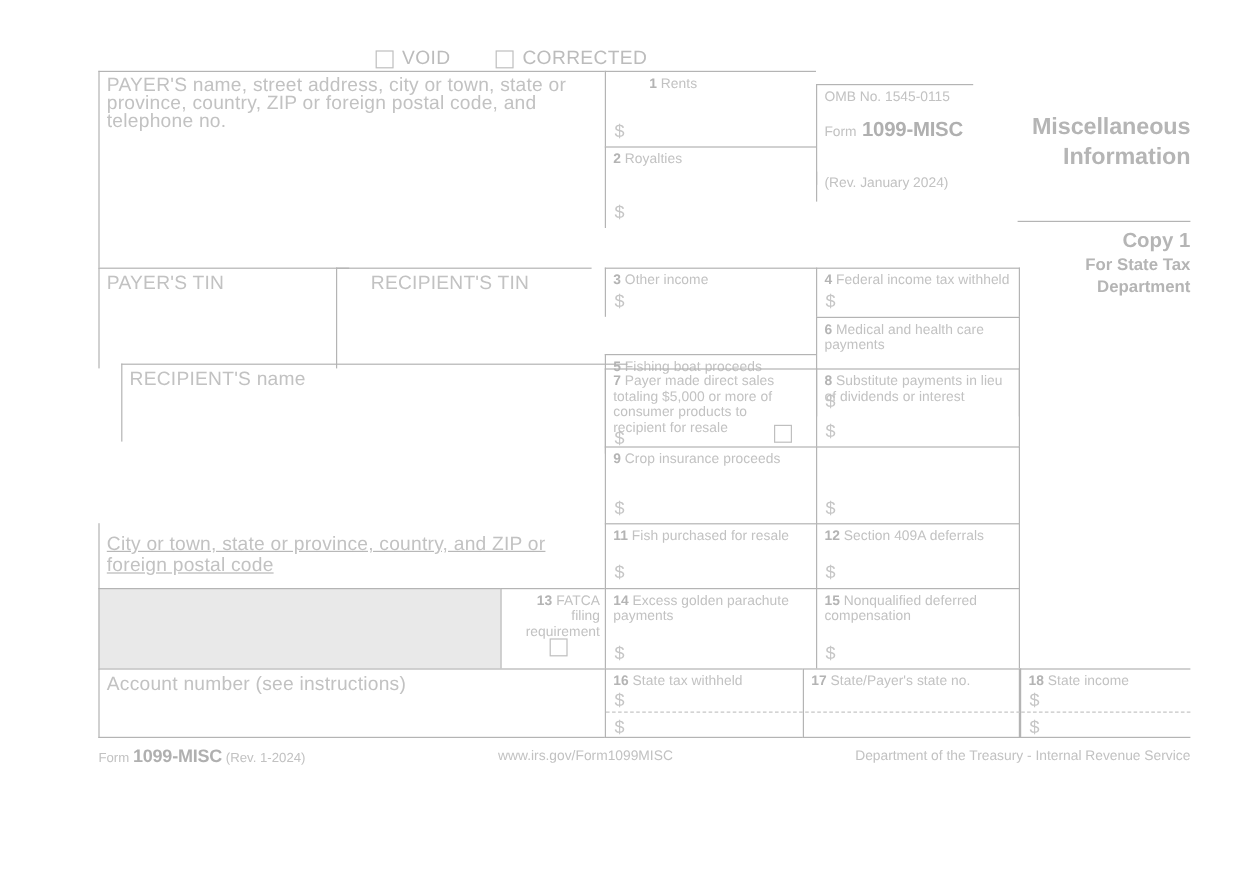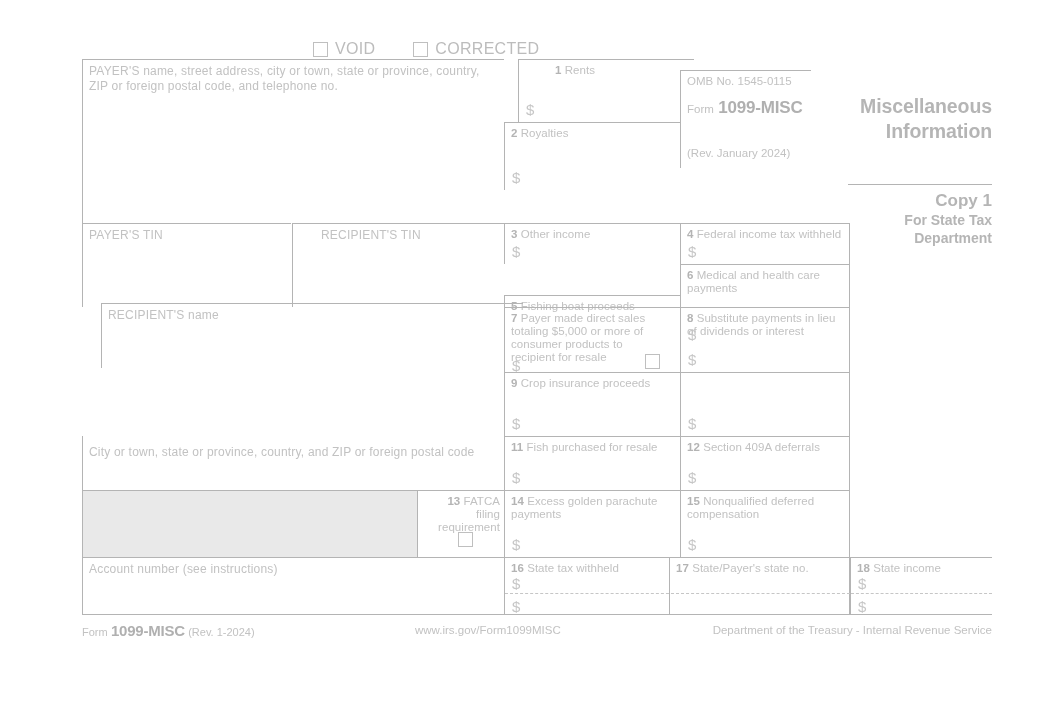--- a/index.html
+++ b/index.html
@@ -79,21 +79,21 @@
     font-size: 11.5px;
     line-height: 13px;
     color: #c2c2c2;
     letter-spacing: 0.05px;
   }
   .lbl .num {
     font-weight: bold;
     color: #b4b4b4;
   }
   .caps {
-    font-size: 12px;
+    font-size: 16px;
     color: #c2c2c2;
     letter-spacing: 0.2px;
   }
   .dollar {
     position: absolute;
     left: 7px;
     font-size: 15px;
     color: #c6c6c6;
     line-height: 1;
   }
@@ -240,21 +240,21 @@
     <div class="copy-sub">For State Tax</div>
     <div class="copy-sub">Department</div>
   </div>
 
   <div class="grid">
 
     <div class="cell" style="left:0; top:0; width:422px; height:164px;">
       <div class="caps" style="line-height:15px;">PAYER'S name, street address, city or town, state or province, country, ZIP or foreign postal code, and telephone no.</div>
     </div>
 
-    <div class="cell" style="left:436px; top:0; width:176px; height:63px;padding-left:36px;">
+    <div class="cell" style="left:422px; top:0; width:176px; height:63px;padding-left:36px;">
       <div class="lbl"><span class="num">1</span> <span>Rents</span></div>
       <span class="dollar" style="top:42px;">$</span>
     </div>
 
     <div class="cell" style="left:598px; top:0; width:131px; height:84px;margin-top:11px;">
       <div class="omb-line">OMB No. 1545-0115</div>
       <div class="form-title-line">
         <span class="form-word">Form</span>
         <span class="form-big">1099-MISC</span>
       </div>
@@ -277,21 +277,21 @@
 
     <div class="cell r-edge" style="left:598px; top:164px; width:170px; height:41px;">
       <div class="lbl"><span class="num">4</span> <span>Federal income tax withheld</span></div>
       <span class="dollar" style="top:20px;">$</span>
     </div>
 
     <div class="cell" style="left:0; top:164px; width:209px; height:84px;">
       <div class="caps">PAYER'S TIN</div>
     </div>
 
-    <div class="cell" style="left:210px; top:164px; width:213px; height:84px;padding-left:28px;">
+    <div class="cell" style="left:198px; top:164px; width:213px; height:84px;padding-left:28px;">
       <div class="caps">RECIPIENT'S TIN</div>
     </div>
 
     <div class="cell" style="left:422px; top:205px; width:176px; height:83px;margin-top:31px;">
       <div class="lbl"><span class="num">5</span> <span>Fishing boat proceeds</span></div>
       <span class="dollar" style="top:62px;">$</span>
     </div>
 
     <div class="cell r-edge" style="left:598px; top:205px; width:170px; height:83px;">
       <div class="lbl"><span class="num">6</span> <span>Medical and health care payments</span></div>
@@ -315,21 +315,21 @@
 
     <div class="cell" style="left:422px; top:313px; width:176px; height:64px;">
       <div class="lbl"><span class="num">9</span> <span>Crop insurance proceeds</span></div>
       <span class="dollar" style="top:43px;">$</span>
     </div>
 
     <div class="cell r-edge" style="left:598px; top:313px; width:170px; height:64px;">
       <span class="dollar" style="top:43px;">$</span>
     </div>
 
-    <div class="cell no-top" style="left:0; top:377px; width:422px; height:54px; padding-top:9px;">
+    <div class="cell no-top" style="left:0; top:377px; width:422px; height:54px; padding-top:9px;text-decoration:underline;">
       <div class="caps">City or town, state or province, country, and ZIP or foreign postal code</div>
     </div>
 
     <div class="cell" style="left:422px; top:377px; width:176px; height:54px;">
       <div class="lbl"><span class="num">11</span> <span>Fish purchased for resale</span></div>
       <span class="dollar" style="top:33px;">$</span>
     </div>
 
     <div class="cell r-edge" style="left:598px; top:377px; width:170px; height:54px;">
       <div class="lbl"><span class="num">12</span> <span>Section 409A deferrals</span></div>

